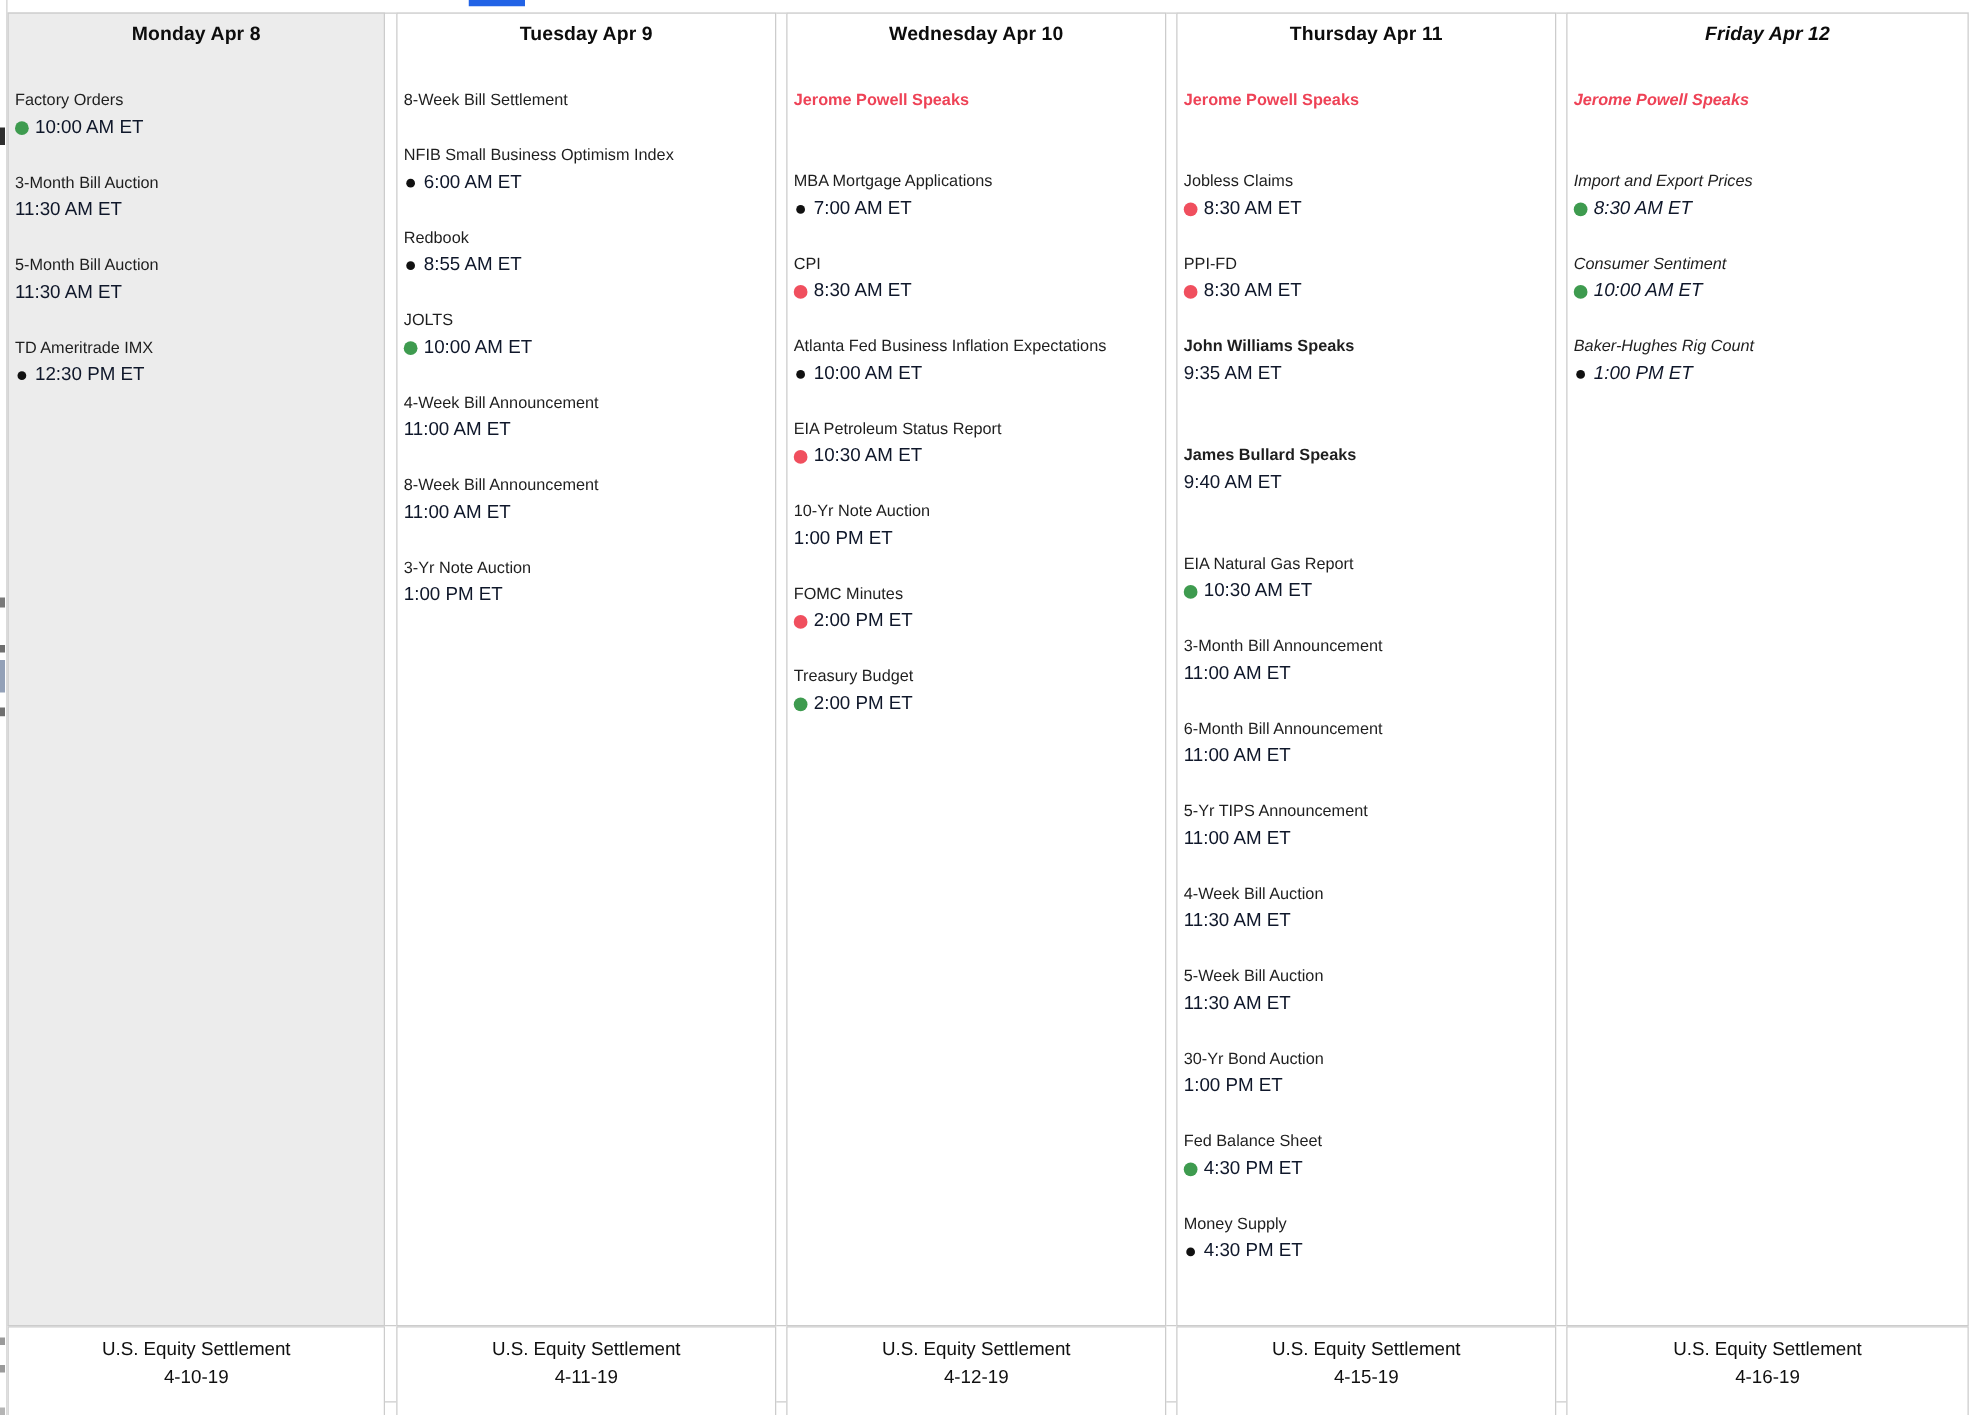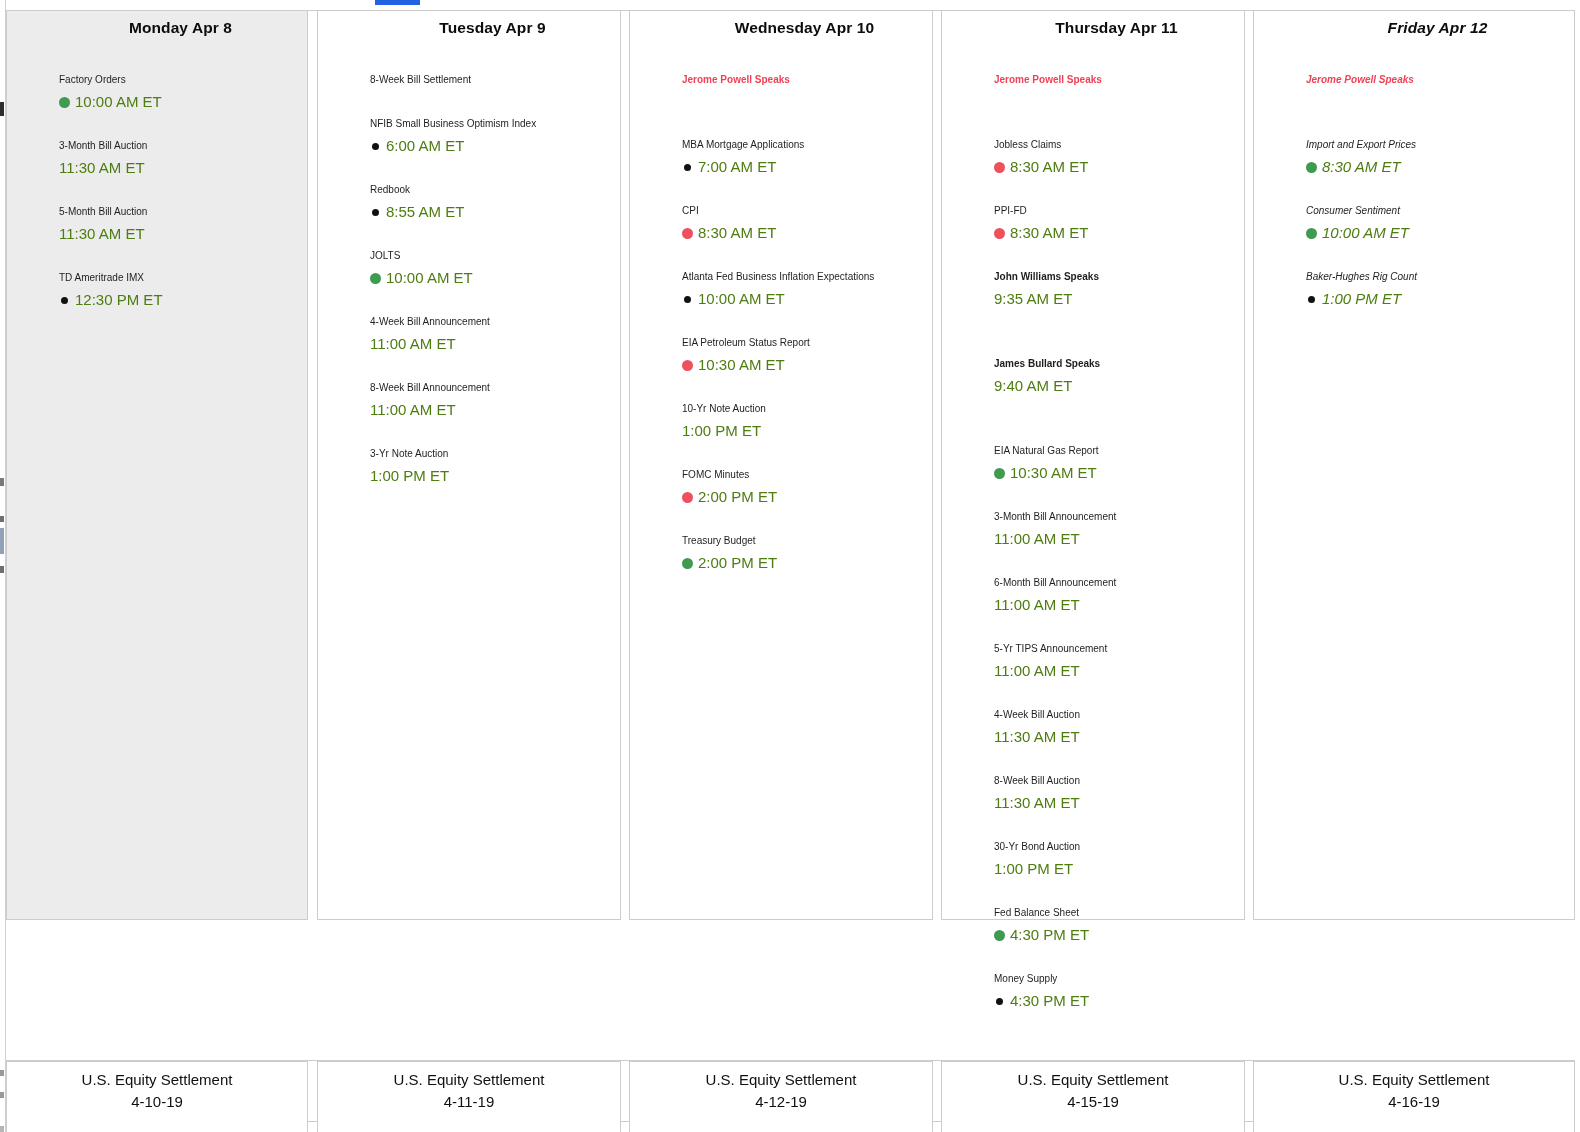--- a/index.html
+++ b/index.html
@@ -7,34 +7,34 @@
     width:1580px; height:1132px; position:relative; overflow:hidden;
     background:#ffffff; font-family:"Liberation Sans", sans-serif;
   }
   #stage { position:absolute; inset:0; }
 
   
   .hline { position:absolute; left:6px; width:1569px; height:1px; background:#cccccc; }
 
   
   .day-col {
-    position:absolute; top:10px; height:910px;
-    border:1px solid #cccccc; box-sizing:border-box; background:#ffffff;padding-left:47px;
+    position:absolute; top:10px; height:1051px;
+    border:1px solid #cccccc; box-sizing:border-box; background:#ffffff;
   }
   .day-header {
     margin-top:6px; text-align:center; font-weight:700; font-size:15.5px;
     line-height:22px; color:#0c0c0c; letter-spacing:.1px;
   }
   .events { margin-top:30px; padding:0 6px 0 5px; }
   .event { margin-bottom:22px; }
   .event.gap-large { margin-bottom:43px; }
   .event.alert.gap-large { }
-  .event-name { font-size:10px; line-height:22px; color:#1e1e1e; }
+  .event-name { font-size:13px; line-height:22px; color:#1e1e1e; }
   .event.bold .event-name, .event.alert .event-name { font-weight:700; }
-  .event-time { font-size:15px; line-height:22px; color:#4d7c0f; display:flex; align-items:center; }
+  .event-time { font-size:15px; line-height:22px; color:#0f172a; display:flex; align-items:center; }
   .dot { display:inline-block; border-radius:50%; flex:0 0 auto; }
   .dot.big { width:11px; height:11px; margin-right:5px; }
   .dot.small { width:7px; height:7px; margin-left:2px; margin-right:7px; }
 
   
   .settle-cell {
     position:absolute; top:1061px; height:72px;
     border:1px solid #cccccc; box-sizing:border-box; background:#ffffff;
     text-align:center; padding-top:7px; font-size:15px; line-height:22px; color:#101010;
   }
@@ -269,21 +269,21 @@
               <span>11:00 AM ET</span>
             </div>
           </div>
           <div class="event">
             <div class="event-name">4-Week Bill Auction</div>
             <div class="event-time">
               <span>11:30 AM ET</span>
             </div>
           </div>
           <div class="event">
-            <div class="event-name">8-Week Bill Auction</div>
+            <div class="event-name">5-Week Bill Auction</div>
             <div class="event-time">
               <span>11:30 AM ET</span>
             </div>
           </div>
           <div class="event">
             <div class="event-name">30-Yr Bond Auction</div>
             <div class="event-time">
               <span>1:00 PM ET</span>
             </div>
           </div>

